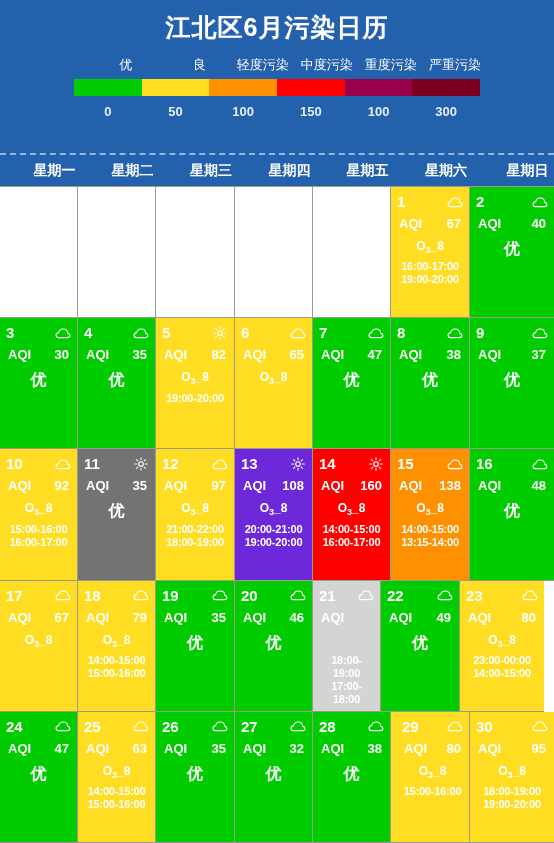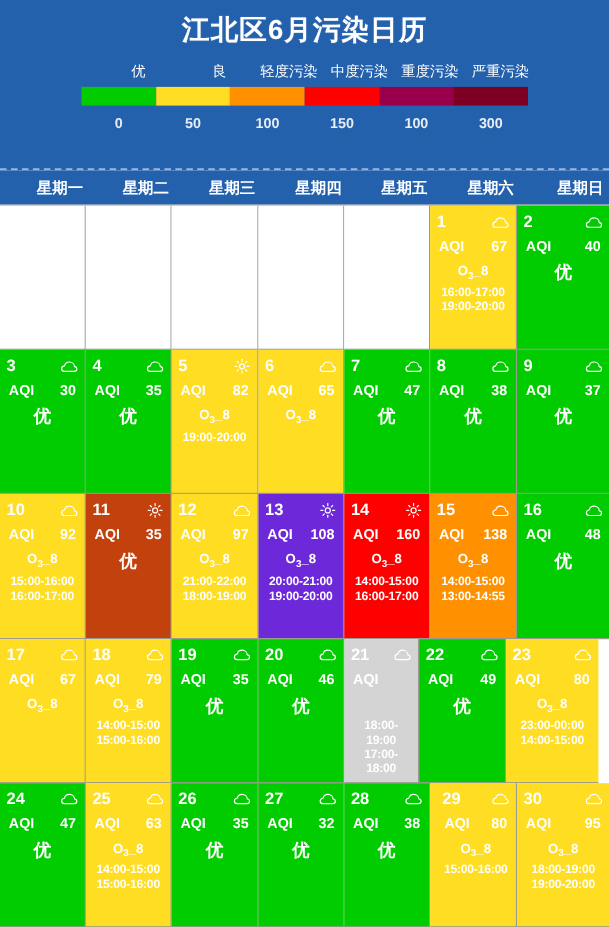--- a/index.html
+++ b/index.html
@@ -394,21 +394,21 @@
           <div class="c-aqi">
             <span>AQI</span>
             <span>92</span>
           </div>
           <div class="c-poll">O<sub>3</sub>_8</div>
           <div class="c-times">
             <div>15:00-16:00</div>
             <div>16:00-17:00</div>
           </div>
         </div>
-        <div class="cell" style="width: 78px; background: #c2410c;">
+        <div class="cell" style="width: 78px; background: #737373;">
           <div class="c-top">
             <span class="c-day">11</span>
             <span>
               <svg class="c-icon" viewBox="0 0 16 16">
                 <circle cx="8" cy="8" r="2.6" fill="none" stroke="#ffffff" stroke-width="1.3"></circle>
                 <g stroke="#ffffff" stroke-width="1.2" stroke-linecap="round">
                   <line x1="8" y1="0.8" x2="8" y2="3"></line>
                   <line x1="8" y1="13" x2="8" y2="15.2"></line>
                   <line x1="0.8" y1="8" x2="3" y2="8"></line>
                   <line x1="13" y1="8" x2="15.2" y2="8"></line>
@@ -512,21 +512,21 @@
               </svg>
             </span>
           </div>
           <div class="c-aqi">
             <span>AQI</span>
             <span>138</span>
           </div>
           <div class="c-poll">O<sub>3</sub>_8</div>
           <div class="c-times">
             <div>14:00-15:00</div>
-            <div>13:00-14:55</div>
+            <div>13:15-14:00</div>
           </div>
         </div>
         <div class="cell" style="width: 84px; background: rgb(0, 204, 0);">
           <div class="c-top">
             <span class="c-day">16</span>
             <span>
               <svg class="c-icon" viewBox="0 0 18 14">
                 <path d="M4 12.2h10.1c1.6 0 2.6-1.1 2.6-2.4 0-1.3-1-2.3-2.3-2.4C14.2 4.7 12 2.6 9.2 2.6 6.7 2.6 4.6 4.3 4.1 6.6 2.4 6.8 1.2 8 1.2 9.5c0 1.5 1.2 2.7 2.8 2.7z" fill="none" stroke="#ffffff" stroke-width="1.2" stroke-linejoin="round"></path>
               </svg>
             </span>

